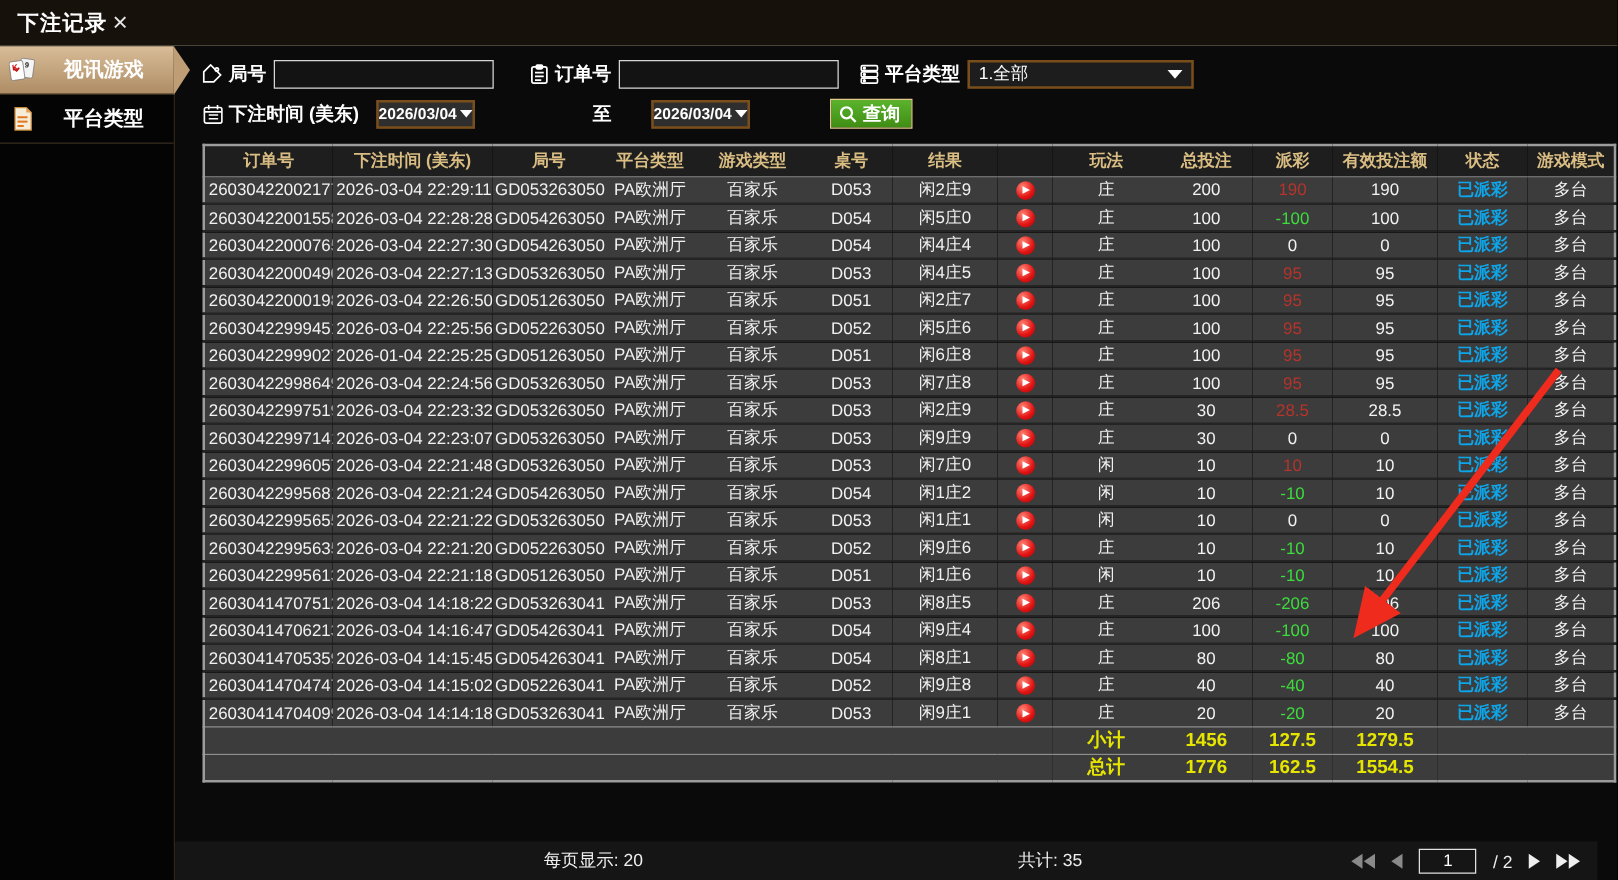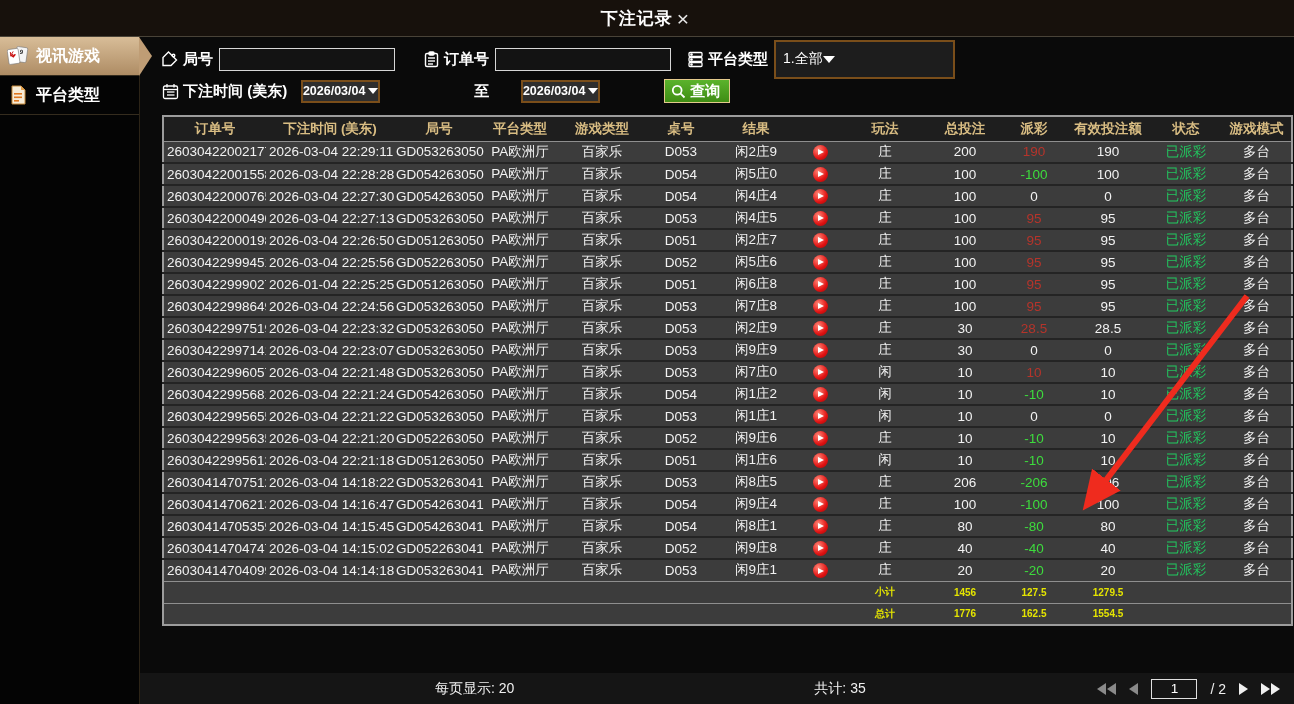--- a/index.html
+++ b/index.html
@@ -2,46 +2,46 @@
 <html><head>
 <meta charset="utf-8">
 <style>
   * { margin:0; padding:0; box-sizing:border-box; }
   html,body { width:1294px; height:704px; background:#000; overflow:hidden;
               font-family:"Liberation Sans","DejaVu Sans",sans-serif; }
   .screen { position:relative; width:1294px; height:704px; background:#070707; }
 
   
   .titlebar { height:37px; background:#17110c; border-bottom:1px solid #494338;
-              display:flex; align-items:center; justify-content:center; padding:0 14px; }
+              display:flex; align-items:center; justify-content:flex-start; padding:0 14px; }
   .title { color:#fff; font-size:17px; font-weight:bold; letter-spacing:1px; }
   .close { color:#e8e8e8; font-size:21px; line-height:1; cursor:pointer; padding:0 4px; }
 
   
   .bodyrow { display:flex; height:667px; }
   .sidebar { width:140px; background:#040404; border-right:1px solid #2c2417; display:flex; flex-direction:column; }
-  .nav-item { height:39px; display:flex; align-items:center; gap:7px; padding:0 7px;
+  .nav-item { height:39px; display:flex; align-items:center; gap:22px; padding:0 7px;
               color:#fff; font-size:16px; font-weight:bold; border-bottom:1px solid #352c1e;
               position:relative; cursor:pointer; white-space:nowrap; }
   .nav-item.active { background:linear-gradient(#d8bd98,#ae8c64); z-index:4; }
   .nav-item.active::after { content:""; position:absolute; right:-13px; top:0;
               border-left:13px solid #bf9d75; border-top:19px solid transparent; border-bottom:20px solid transparent; }
   .nav-ico { width:22px; height:20px; flex:0 0 22px; display:flex; align-items:center; justify-content:center; }
 
   .main { flex:1; position:relative; background:#0a0a0a; padding:9px 0 0 22px; }
 
   
   .frow { display:flex; align-items:center; height:26px; }
   .frow + .frow { margin-top:6px; }
   .flabel { color:#fff; font-size:15px; font-weight:bold; margin:0 6px 0 4px; white-space:nowrap; }
   .fico { width:17px; height:17px; flex:0 0 17px; }
   .tinput { width:176px; height:23px; background:#131313; border:1px solid #d6d6d6;
             color:#eee; font-size:13px; padding:0 5px; }
-  .dropdown { width:181px; height:39px; background:#1d1d1d; border:2px solid #7a4e1a;
-              color:#fff; font-size:14px; display:flex; align-items:center; 
+  .dropdown { width:181px; height:23px; background:#1d1d1d; border:2px solid #7a4e1a;
+              color:#fff; font-size:14px; display:flex; align-items:center; justify-content:space-between;
               padding:0 7px; cursor:pointer; }
   .caret { width:0; height:0; border-left:6px solid transparent; border-right:6px solid transparent;
            border-top:7px solid #fff; }
   .datebox { width:79px; height:23px; background:#2e2e2e; border:2px solid #7a4e1a; color:#fff;
              font-size:12.5px; font-weight:bold; display:flex; align-items:center; justify-content:center;
              gap:3px; cursor:pointer; }
   .datebox .caret { border-left-width:5px; border-right-width:5px; border-top-width:6px; }
   .tolabel { color:#fff; font-size:15px; font-weight:bold; }
   .querybtn { height:24px; padding:0 9px 0 6px; background:linear-gradient(#5bb32c,#3f8d14);
               border:1px solid #e3c98c; color:#fff; font-size:15px; font-weight:bold;
@@ -55,31 +55,31 @@
   col.c9{width:86px} col.c10{width:74px} col.c11{width:64px} col.c12{width:84px}
   col.c13{width:72px} col.c14{width:70px}
   thead th { background:#1e1e1e; color:#d9bd83; font-size:13.5px; font-weight:bold;
              height:25px; text-align:center; border-bottom:1px solid #8f8f8f; overflow:hidden; white-space:nowrap; }
   tbody td { background:#3c3c3c; color:#f2f2f2; font-size:13.5px; height:22px; text-align:center;
              border-top:2px solid #242424; padding:0 2px; overflow:hidden; white-space:nowrap; }
   tbody tr:first-child td { border-top:none; }
   td.al { text-align:left; padding-left:3px; }
   td.payout.pos { color:#b5342b; }
   td.payout.neg { color:#3ddc3d; }
-  td.status { color:#22c55e; font-weight:normal; }
+  td.status { color:#0ea5e9; font-weight:bold; }
   tfoot td { background:#3c3c3c; height:22px; border-top:1px solid #8f8f8f; text-align:center;
-             color:#e5e500; font-size:10px; font-weight:bold; }
+             color:#e5e500; font-size:15px; font-weight:bold; }
   .play { width:15px; height:15px; border-radius:50%; display:inline-flex; align-items:center;
           justify-content:center; vertical-align:middle; cursor:pointer;
           background:radial-gradient(circle at 35% 30%, #ff8576, #e11212 60%, #9d0808); }
   .play::after { content:""; width:0; height:0; border-left:6px solid #fff;
                  border-top:3.5px solid transparent; border-bottom:3.5px solid transparent; margin-left:1px; }
 
   
-  .pager { position:absolute; left:0; right:0; bottom:0; height:31px; background:#151515;
+  .pager { position:absolute; left:0; right:16px; bottom:0; height:31px; background:#151515;
            display:flex; align-items:center; color:#efefef; font-size:14px; }
   .pp { margin-left:295px; }
   .tot { margin-left:300px; }
   .pgnav { margin-left:auto; margin-right:14px; display:flex; align-items:center; gap:13px; }
   .tri { width:0; height:0; display:inline-block; }
   .tri.l { border-top:6px solid transparent; border-bottom:6px solid transparent; border-right:9px solid #8a8a8a; }
   .tri.r { border-top:6px solid transparent; border-bottom:6px solid transparent; border-left:9px solid #efefef; }
   .dbl { display:inline-flex; gap:1px; cursor:pointer; }
   .sgl { cursor:pointer; display:inline-flex; }
   .pagebox { width:46px; height:20px; background:transparent; border:1px solid #e0e0e0;

